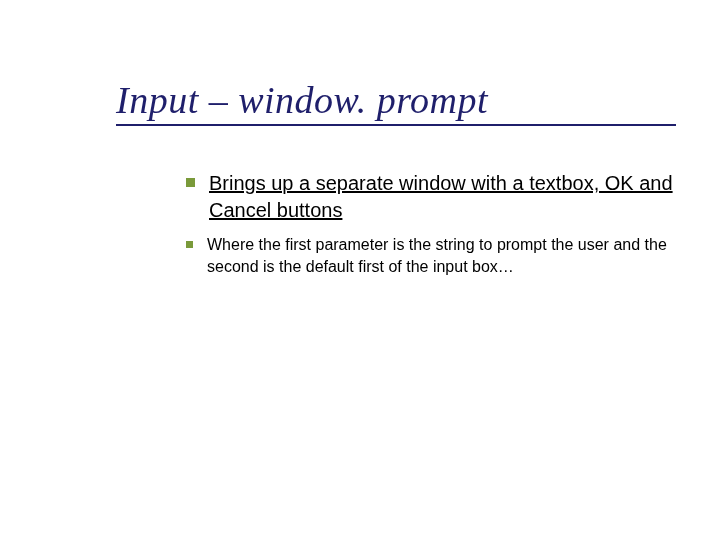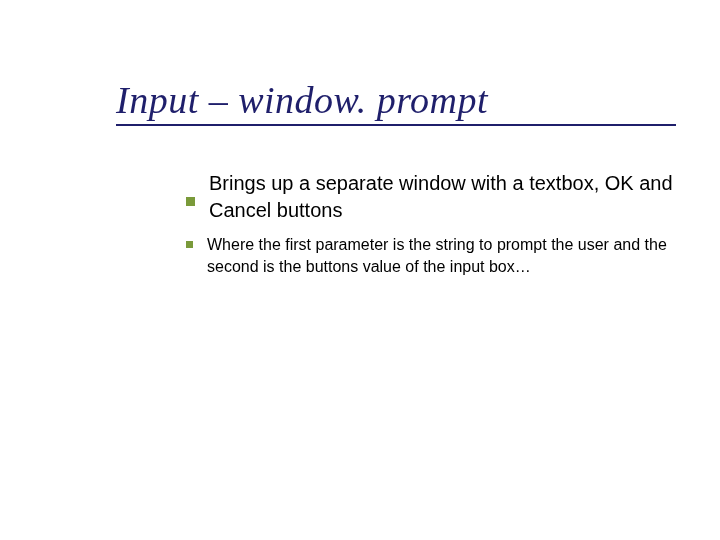--- a/index.html
+++ b/index.html
@@ -43,22 +43,23 @@
     flex: 0 0 auto;
     margin-top: 10px;
     margin-right: 18px;
   }
   .bullet-l1 .txt {
     font-size: 23px;
     line-height: 1.35;
   }
   .bullet-l2 {
     display: flex;
-    align-items: center;
+    align-items: flex-start;
     margin: 14px 0 10px 70px;
+    text-decoration: underline;
   }
   .bullet-l2 .sq {
     width: 9px;
     height: 9px;
     background: #7a9a3a;
     flex: 0 0 auto;
     margin-top: 8px;
     margin-right: 14px;
   }
   .bullet-l2 .txt {
@@ -94,16 +95,16 @@
 
 
   <div class="bullet-l2">
     <div class="sq"></div>
     <div class="txt">Brings up a separate window with a textbox, OK and Cancel buttons</div>
   </div>
 
 
   <div class="bullet-l3">
     <div class="sq"></div>
-    <div class="txt">Where the first parameter is the string to prompt the user and the second is the buttons value of the input box…</div>
+    <div class="txt">Where the first parameter is the string to prompt the user and the second is the default first of the input box…</div>
   </div>
 
 </div>
 
 </body></html>

